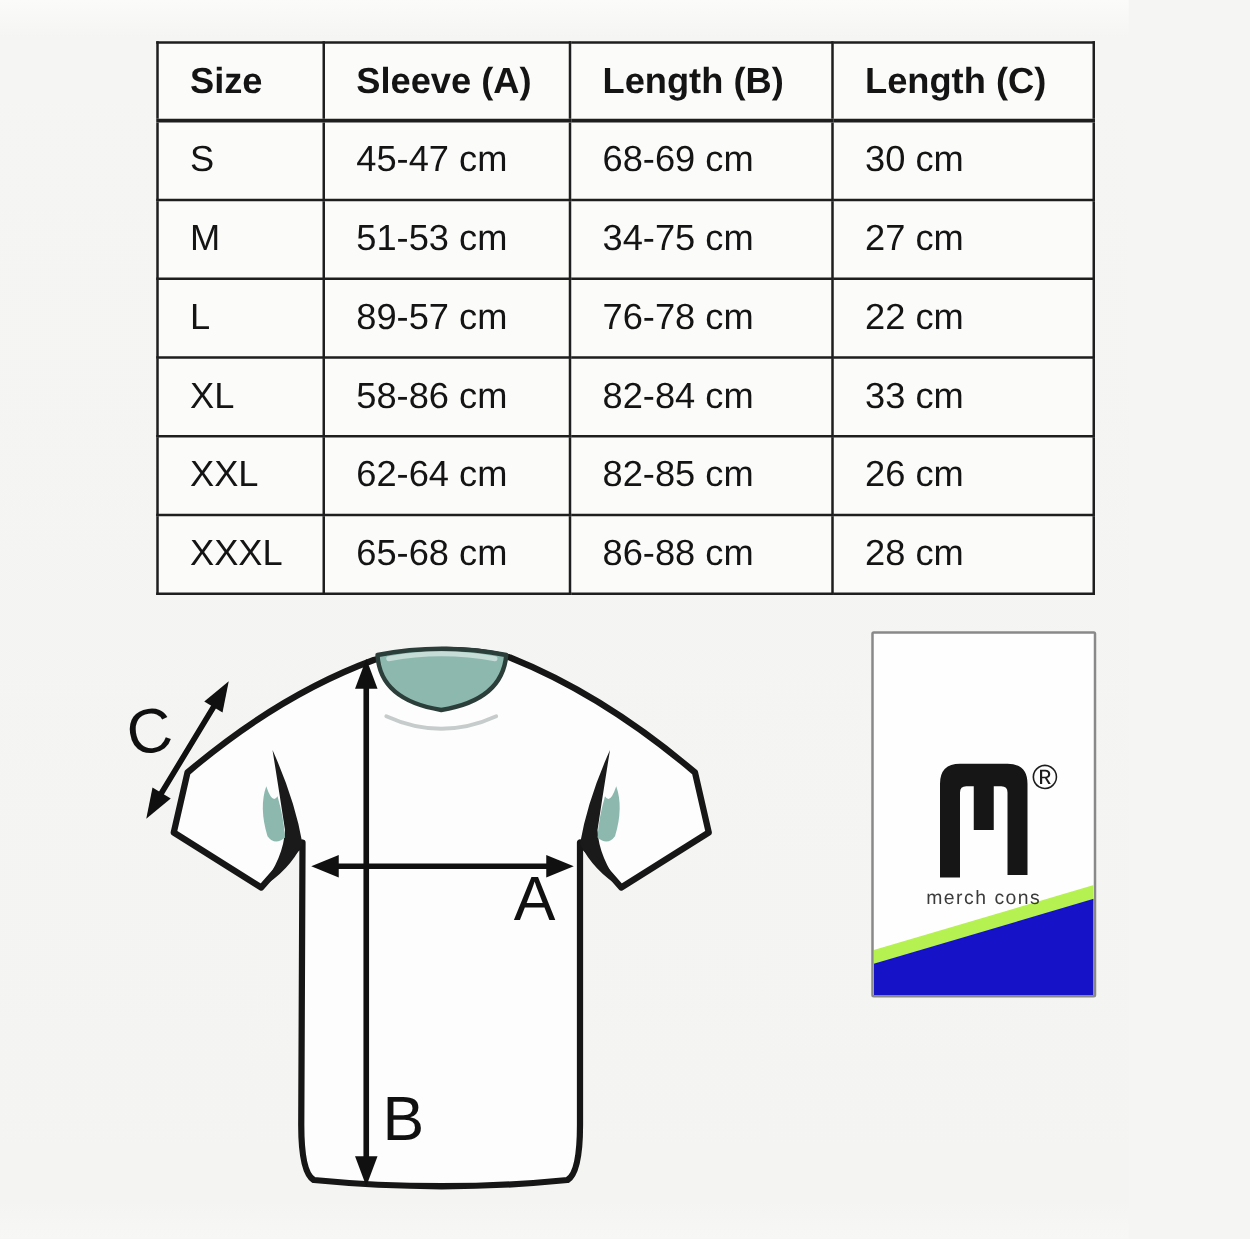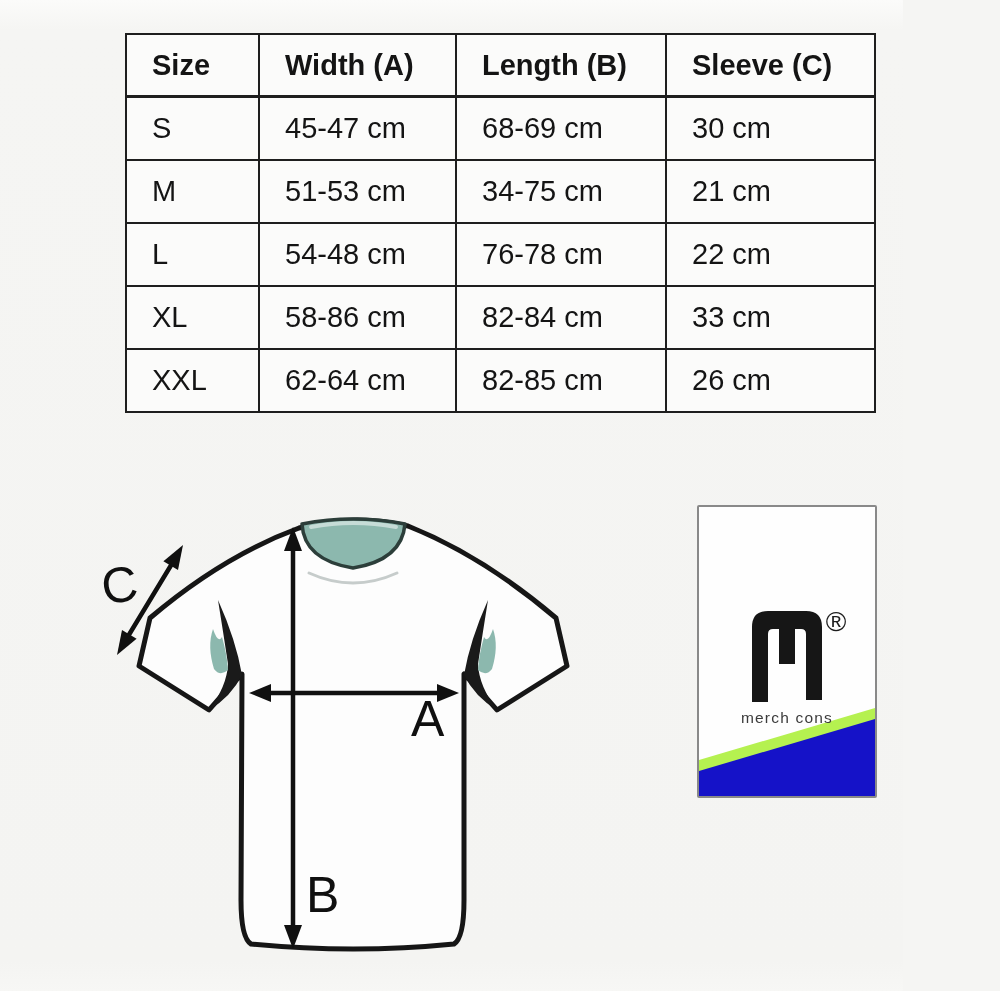--- a/index.html
+++ b/index.html
@@ -99,55 +99,61 @@
   <table class="size-table">
     <colgroup>
       <col style="width:133px">
       <col style="width:197px">
       <col style="width:210px">
       <col style="width:209px">
     </colgroup>
     <thead>
       <tr>
         <th>Size</th>
-        <th>Width (A)</th>
+        <th>Sleeve (A)</th>
         <th>Length (B)</th>
-        <th>Sleeve (C)</th>
+        <th>Length (C)</th>
       </tr>
     </thead>
     <tbody>
         <tr>
           <td>S</td>
           <td>45-47 cm</td>
           <td>68-69 cm</td>
           <td>30 cm</td>
         </tr>
         <tr>
           <td>M</td>
           <td>51-53 cm</td>
           <td>34-75 cm</td>
-          <td>21 cm</td>
+          <td>27 cm</td>
         </tr>
         <tr>
           <td>L</td>
-          <td>54-48 cm</td>
+          <td>89-57 cm</td>
           <td>76-78 cm</td>
           <td>22 cm</td>
         </tr>
         <tr>
           <td>XL</td>
           <td>58-86 cm</td>
           <td>82-84 cm</td>
           <td>33 cm</td>
         </tr>
         <tr>
           <td>XXL</td>
           <td>62-64 cm</td>
           <td>82-85 cm</td>
           <td>26 cm</td>
+        </tr>
+        <tr>
+          <td>XXXL</td>
+          <td>65-68 cm</td>
+          <td>86-88 cm</td>
+          <td>28 cm</td>
         </tr>
       </tbody>
   </table>
 
   <svg class="tshirt-svg" viewBox="80 495 520 496">
 
     <path d="M 299 528
              Q 353 513 408 526
              Q 483 556 556 618
              L 567 666

